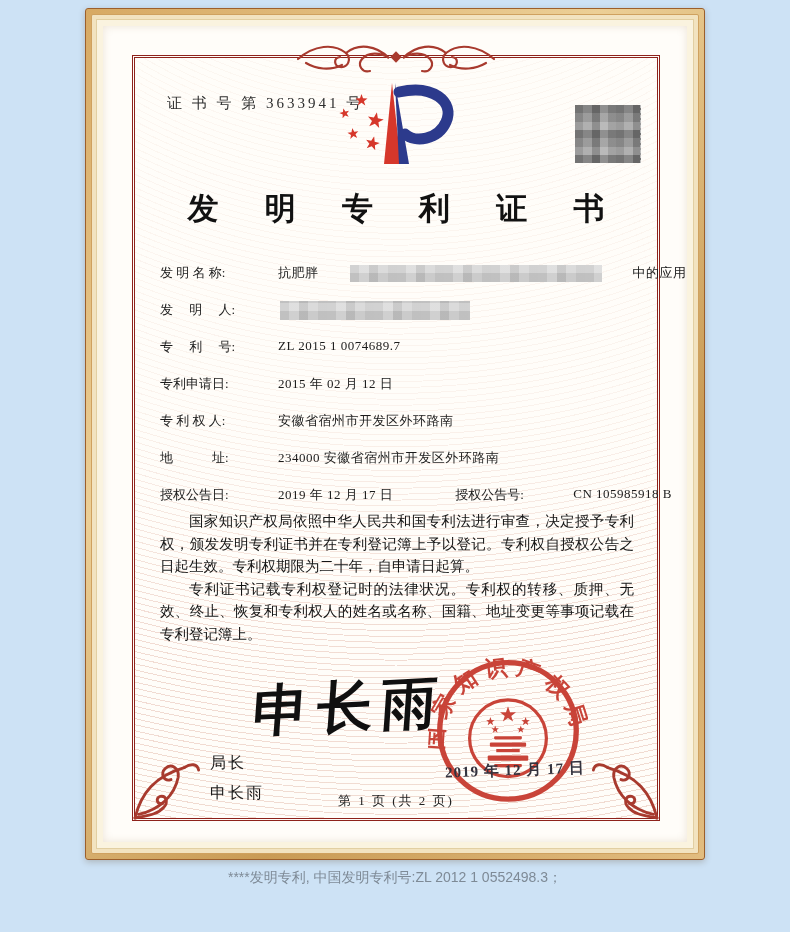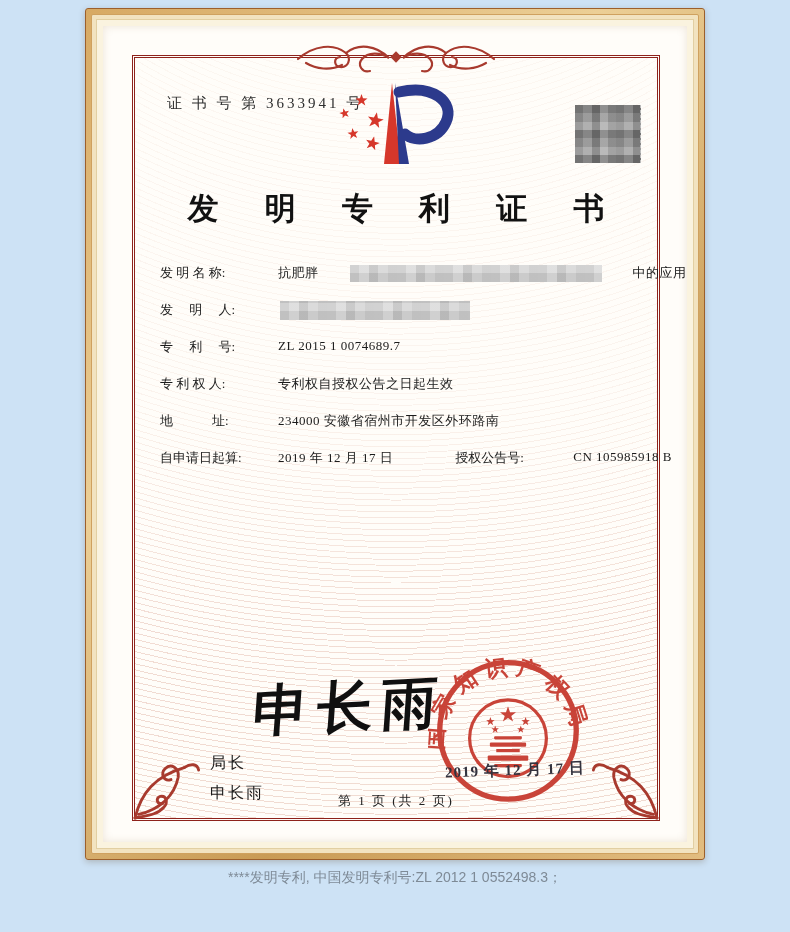--- a/index.html
+++ b/index.html
@@ -150,35 +150,43 @@
               <span class="flabel">发　 明　 人:</span>
               <span class="fvalue">
                 <span class="mosaic m2"></span>
               </span>
             </div>
             <div class="frow">
               <span class="flabel">专　 利　 号:</span>
               <span class="fvalue">ZL 2015 1 0074689.7</span>
             </div>
             <div class="frow">
+              <span class="flabel">专利申请日:</span>
+              <span class="fvalue">2015 年 02 月 12 日</span>
+            </div>
+            <div class="frow">
               <span class="flabel">专 利 权 人:</span>
-              <span class="fvalue">专利权自授权公告之日起生效</span>
+              <span class="fvalue">安徽省宿州市开发区外环路南</span>
             </div>
             <div class="frow">
               <span class="flabel">地　　　址:</span>
               <span class="fvalue">234000 安徽省宿州市开发区外环路南</span>
             </div>
             <div class="frow">
-              <span class="flabel">自申请日起算:</span>
+              <span class="flabel">授权公告日:</span>
               <span class="fvalue">2019 年 12 月 17 日</span>
               <span class="flabel grant-no">授权公告号:</span>
               <span class="fvalue">CN 105985918 B</span>
             </div>
           </div>
 
+          <div class="body-text">
+            <p>国家知识产权局依照中华人民共和国专利法进行审查，决定授予专利权，颁发发明专利证书并在专利登记簿上予以登记。专利权自授权公告之日起生效。专利权期限为二十年，自申请日起算。</p>
+            <p>专利证书记载专利权登记时的法律状况。专利权的转移、质押、无效、终止、恢复和专利权人的姓名或名称、国籍、地址变更等事项记载在专利登记簿上。</p>
+          </div>
 
           <div class="signer">
             <div>局长</div>
             <div>申长雨</div>
           </div>
           <div class="signature">申长雨</div>
 
           <svg class="seal" viewBox="0 0 150 150">
             <circle cx="75" cy="73" r="64" fill="none" stroke="#c5372b" stroke-width="5"></circle>
             <path id="sealArc" d="M 16,97 A 61,61 0 1 1 134,97" fill="none"></path>

